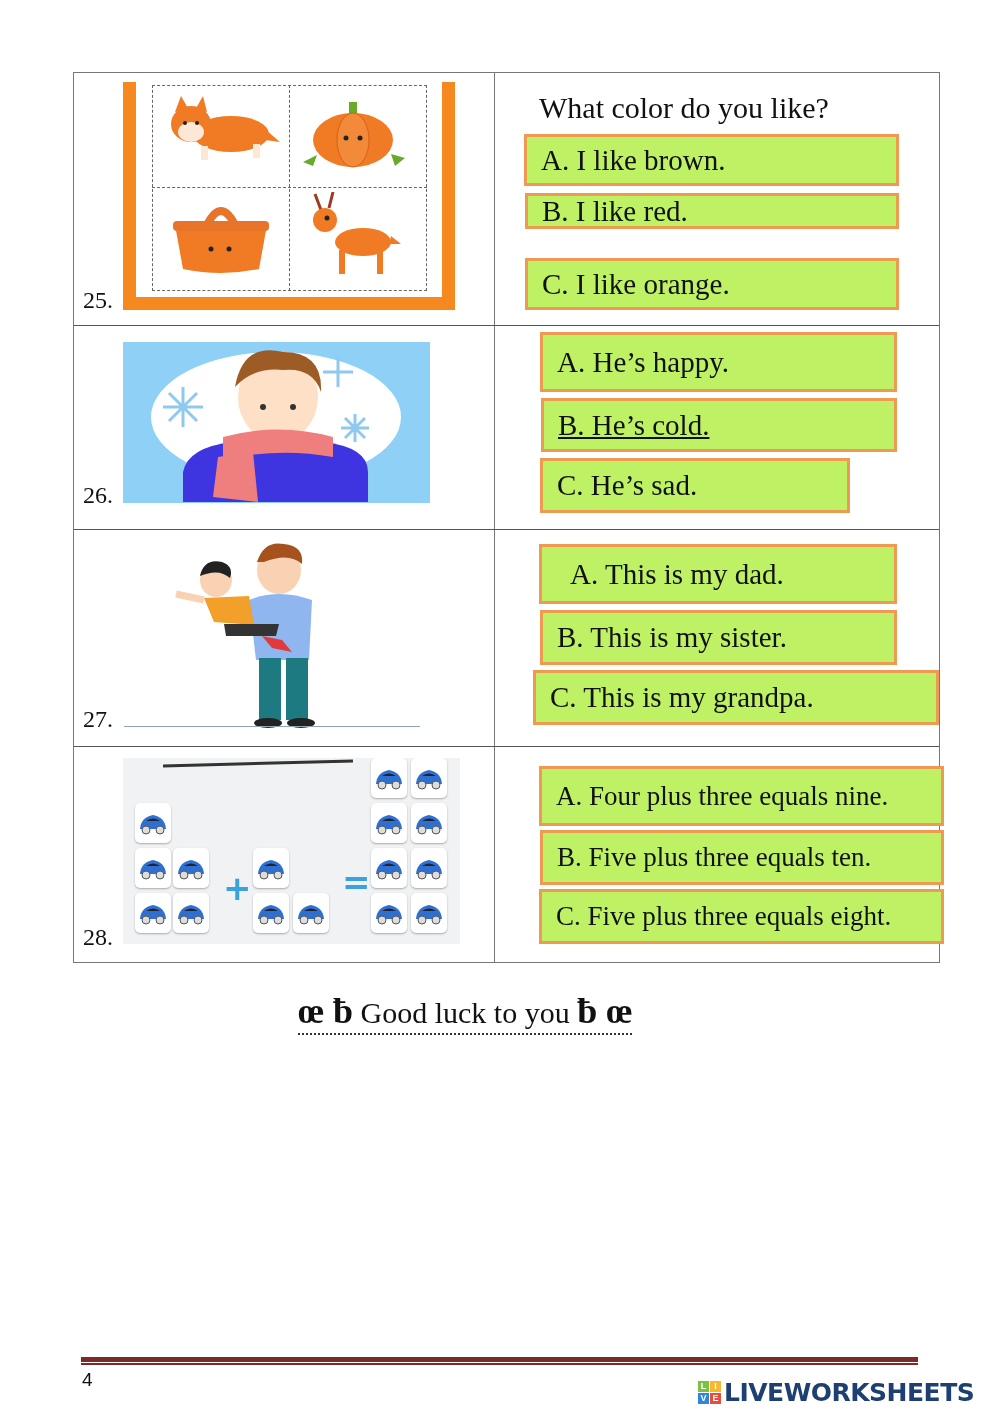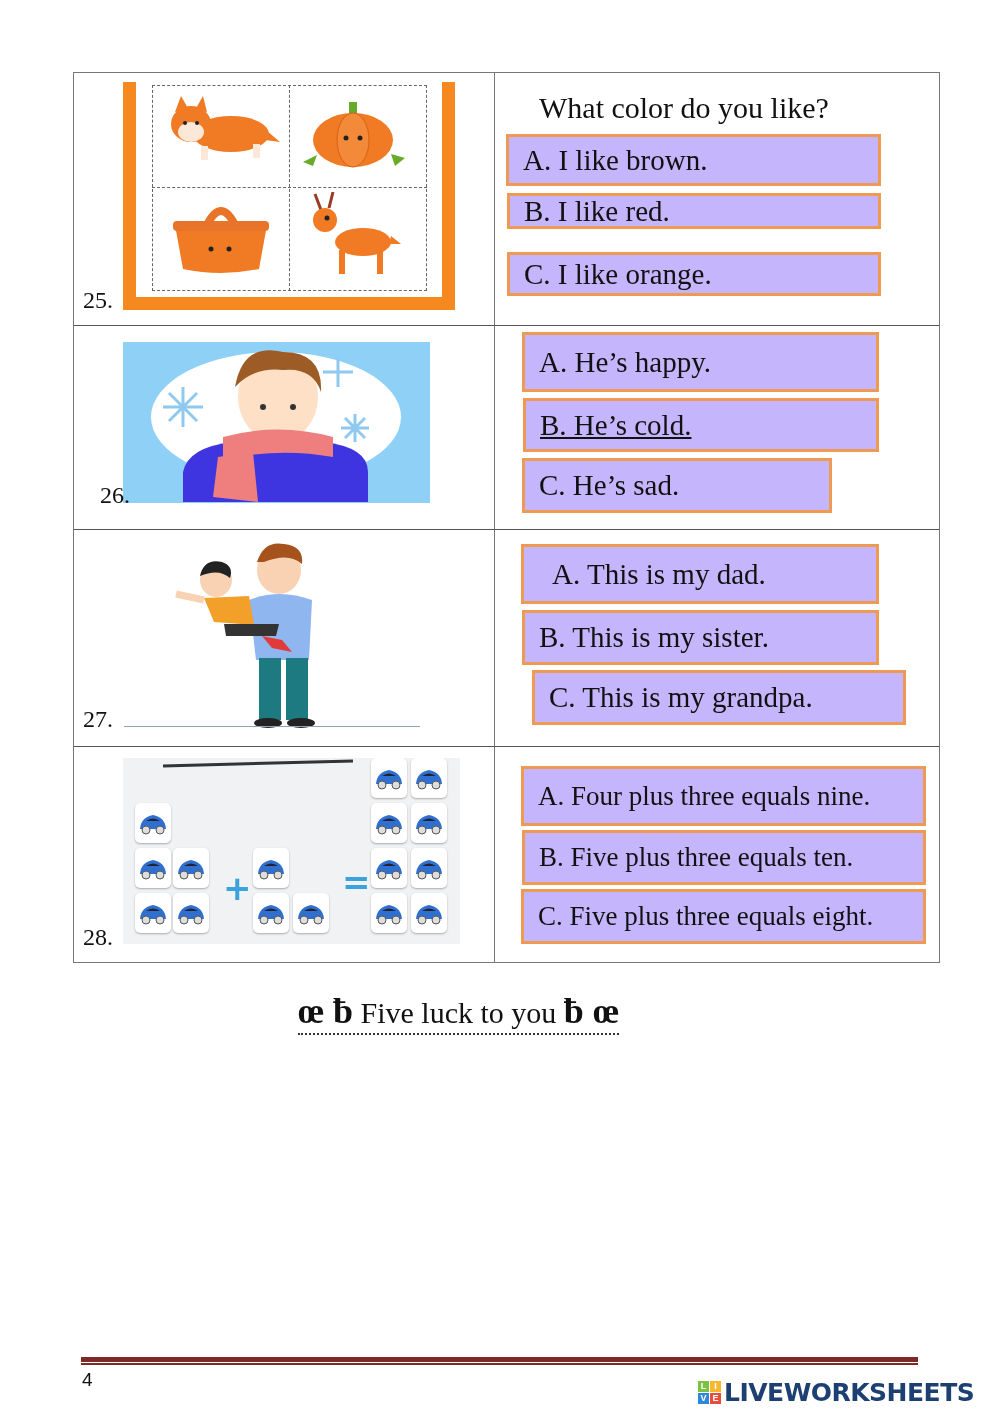--- a/index.html
+++ b/index.html
@@ -3,21 +3,21 @@
 <meta charset="utf-8">
 <style>
   html, body { margin: 0; padding: 0; background: #ffffff; }
   body { width: 1000px; height: 1413px; position: relative; overflow: hidden; font-family: "Liberation Serif", serif; color: #111; }
   .table { position: absolute; left: 73px; top: 72px; width: 867px; border: 1px solid #777; box-sizing: border-box; }
   .row { display: flex; border-bottom: 1px solid #555; box-sizing: border-box; position: relative; }
   .row:last-child { border-bottom: none; }
   .cell-left { width: 421px; border-right: 1px solid #777; position: relative; box-sizing: border-box; }
   .cell-right { flex: 1; position: relative; }
   .qnum { position: absolute; left: 9px; font-size: 24px; line-height: 24px; }
-  .opt { position: absolute; border: 3px solid #ee9a53; box-sizing: border-box; background: #c4b5fd; font-size: 29px; line-height: 1; padding-left: 14px; display: flex; align-items: center; cursor: pointer; }
+  .opt { position: absolute; border: 3px solid #ee9a53; box-sizing: border-box; background: #bef264; font-size: 29px; line-height: 1; padding-left: 14px; display: flex; align-items: center; cursor: pointer; margin-left: 18px; }
   .opt.small { font-size: 27px; }
   .question { position: absolute; left: 44px; top: 18px; font-size: 30px; }
   .pic { position: absolute; overflow: hidden; }
   .goodluck { position: absolute; left: 298px; top: 990px; font-size: 30px; border-bottom: 2px dotted #333; padding-bottom: 1px; white-space: nowrap; }
   .orn { font-weight: bold; font-size: 36px; }
   .footer-line1 { position: absolute; left: 81px; top: 1357px; width: 837px; height: 5px; background: #7b2a28; }
   .footer-line2 { position: absolute; left: 81px; top: 1363px; width: 837px; height: 2px; background: #7b2a28; }
   .pagenum { position: absolute; left: 82px; top: 1369px; font-size: 19px; font-family: "Liberation Sans", sans-serif; }
   .brand { position: absolute; left: 698px; top: 1378px; display: flex; align-items: center; }
   .brand-logo { display: grid; grid-template-columns: 11px 11px; grid-gap: 1px; margin-right: 3px; }
@@ -72,21 +72,21 @@
           <circle cx="24" cy="26" r="2.5" fill="#222"></circle>
           <polygon points="88,44 98,52 86,52" fill="#f07b24"></polygon>
         </svg>
       </div>
       <span class="qnum" style="top:215px;">25.</span>
     </div>
     <div class="cell-right">
       <div class="question">What color do you like?</div>
       <div class="opt" style="left:11px; top:61px; width:375px; height:52px;">A. I like brown.</div>
       <div class="opt" style="left:12px; top:120px; width:374px; height:36px;">B. I like red.</div>
-      <div class="opt" style="left:12px; top:179px; width:374px; height:44px;">C. I like orange.</div>
+      <div class="opt" style="left:12px; top:185px; width:374px; height:52px;">C. I like orange.</div>
     </div>
   </div>
 
   <div class="row" style="height:204px;">
     <div class="cell-left">
       <div class="pic" style="left:49px; top:16px; width:307px; height:161px; background:#8fd0f7;">
         <svg width="307" height="161" viewBox="0 0 307 161">
           <ellipse cx="153" cy="75" rx="125" ry="65" fill="#fff"></ellipse>
           <g stroke="#8fc9ef" stroke-width="3">
             <path d="M60 45 L60 85 M40 65 L80 65 M46 51 L74 79 M74 51 L46 79"></path>
@@ -95,21 +95,21 @@
           </g>
           <path d="M60 130 Q65 105 110 100 L200 100 Q245 105 245 130 L245 160 L60 160 Z" fill="#3f35e0"></path>
           <ellipse cx="155" cy="55" rx="40" ry="45" fill="#fde0c6"></ellipse>
           <path d="M112 45 Q120 0 160 10 Q200 10 198 50 Q190 25 160 28 Q130 25 112 45" fill="#9d5b25"></path>
           <circle cx="140" cy="65" r="3" fill="#333"></circle>
             <circle cx="170" cy="65" r="3" fill="#333"></circle>
           <path d="M100 95 Q155 80 210 95 L210 115 Q155 105 100 118 Z" fill="#ef7f7f"></path>
           <path d="M95 115 L130 110 L135 160 L90 155 Z" fill="#ef7f7f"></path>
         </svg>
       </div>
-      <span class="qnum" style="top:157px;margin-left:17px;">26.</span>
+      <span class="qnum" style="top:157px;">26.</span>
     </div>
     <div class="cell-right">
       <div class="opt" style="left:27px; top:6px; width:357px; height:60px;">A. He’s happy.</div>
       <div class="opt" style="left:28px; top:72px; width:356px; height:54px;text-decoration:underline;">B. He’s cold.</div>
       <div class="opt" style="left:27px; top:132px; width:310px; height:55px;">C. He’s sad.</div>
     </div>
   </div>
 
   <div class="row" style="height:217px;">
     <div class="cell-left">
@@ -129,21 +129,21 @@
           <path d="M60 84 L115 84 L112 96 L62 96 Z" fill="#333"></path>
           <path d="M98 96 L108 108 L128 112 L118 100 Z" fill="#e23a3a"></path>
         </svg>
       </div>
       <div style="position:absolute; left:50px; top:196px; width:296px; height:1px; background:#8aa5b8;"></div>
       <span class="qnum" style="top:177px;">27.</span>
     </div>
     <div class="cell-right">
       <div class="opt" style="left:26px; top:14px; width:358px; height:60px;padding-left:28px;">A. This is my dad.</div>
       <div class="opt" style="left:27px; top:80px; width:357px; height:55px;">B. This is my sister.</div>
-      <div class="opt" style="left:37px; top:140px; width:374px; height:55px;">C. This is my grandpa.</div>
+      <div class="opt" style="left:20px; top:140px; width:406px; height:55px;">C. This is my grandpa.</div>
     </div>
   </div>
 
   <div class="row" style="height:215px;">
     <div class="cell-left">
       <div class="pic" style="left:49px; top:11px; width:337px; height:186px; background:#f1f2f3;">
         <div style="position:absolute; left:40px; top:4px; width:190px; height:3px; background:#333; transform:rotate(-1.5deg);"></div>
         <div id="cars">
             <div style="position: absolute; left: 12px; top: 45px; width: 36px; height: 40px; background: rgb(255, 255, 255); border-radius: 5px; box-shadow: rgb(170, 170, 170) 0px 1px 2px;"><svg width="36" height="40" viewBox="0 0 36 40">
                 <path d="M5 26 Q6 14 18 12 Q30 14 31 26 Z" fill="#2f6fd0"></path>
@@ -250,21 +250,21 @@
     <div class="cell-right">
       <div class="opt small" style="left:26px; top:19px; width:405px; height:60px;">A. Four plus three equals nine.</div>
       <div class="opt small" style="left:27px; top:83px; width:404px; height:55px;">B. Five plus three equals ten.</div>
       <div class="opt small" style="left:26px; top:142px; width:405px; height:55px;">C. Five plus three equals eight.</div>
     </div>
   </div>
 </div>
 
 <div class="goodluck">
   <span class="orn">œ ƀ</span>
-  <span>Five luck to you</span>
+  <span>Good luck to you</span>
   <span class="orn">ƀ œ</span>
 </div>
 
 <div class="footer-line1"></div>
 <div class="footer-line2"></div>
 <div class="pagenum">4</div>
 <div class="brand">
   <div class="brand-logo">
     <span style="background:#7cc242;">L</span>
     <span style="background:#f5b82e;">I</span>

